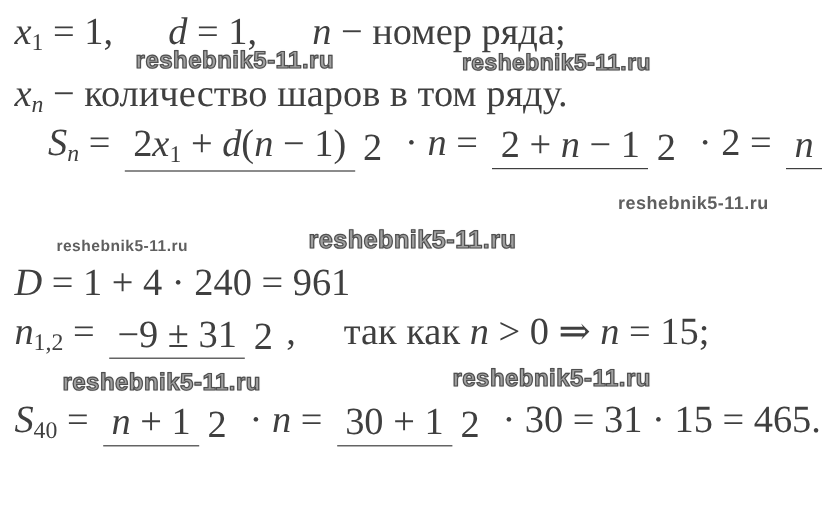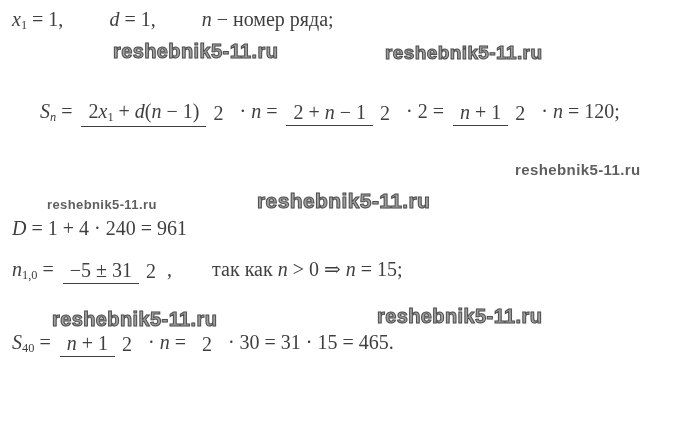--- a/index.html
+++ b/index.html
@@ -1,21 +1,21 @@
 <!DOCTYPE html>
 <html><head>
 <meta charset="utf-8">
 <style>
   * { margin:0; padding:0; box-sizing:border-box; }
   html,body { background:#ffffff; }
   .page {
     position:relative; width:685px; height:429px; background:#ffffff; overflow:hidden;
     font-family:"Liberation Serif","DejaVu Serif",serif; color:#3f3f3f;
   }
-  .line { position:absolute; white-space:pre; font-size:20px; line-height:1.2; }
+  .line { position:absolute; white-space:pre; font-size:32px; line-height:1.2; }
   .v { font-style:italic; }
   .sb { font-size:0.62em; vertical-align:-0.25em; }
   .sp { font-size:0.62em; vertical-align:0.5em; }
   .frac {
     display:inline-flex; flex-direction:row; align-items:center;
     vertical-align:middle; line-height:1.15; margin:0 4px; text-align:center;
   }
   .frac .num { display:block; padding:0 7px 1px 7px; border-bottom:1.5px solid #3f3f3f; white-space:pre; }
   .frac .den { display:block; padding:1px 7px 0 7px; white-space:pre; }
   .gap1 { display:inline-block; width:46px; }
@@ -49,23 +49,24 @@
   <span class="wm wm-stroke wm1">reshebnik5-11.ru</span>
   <span class="wm wm-stroke wm2">reshebnik5-11.ru</span>
   <span class="wm wm-solid  wm3">reshebnik5-11.ru</span>
   <span class="wm wm-stroke wm4">reshebnik5-11.ru</span>
   <span class="wm wm-solid  wm5">reshebnik5-11.ru</span>
   <span class="wm wm-stroke wm6">reshebnik5-11.ru</span>
   <span class="wm wm-stroke wm7">reshebnik5-11.ru</span>
 
   <div class="line l1"><span class="v">x</span><span class="sb">1</span><span> = 1,</span><span class="gap1"></span><span class="v">d</span><span> = 1,</span><span class="gap1"></span><span class="v">n</span><span> − номер ряда;</span></div>
 
+  <div class="line l2"><span class="v">x</span><span class="sb v">n</span><span> − количество шаров в том ряду.</span></div>
 
   <div class="line l3"><span class="v">S</span><span class="sb v">n</span><span> = </span><span class="frac"><span class="num"><span>2</span><span class="v">x</span><span class="sb">1</span><span> + </span><span class="v">d</span><span>(</span><span class="v">n</span><span> − 1)</span></span><span class="den">2</span></span><span> · </span><span class="v">n</span><span> = </span><span class="frac"><span class="num"><span>2 + </span><span class="v">n</span><span> − 1</span></span><span class="den">2</span></span><span> · 2 = </span><span class="frac"><span class="num"><span class="v">n</span><span> + 1</span></span><span class="den">2</span></span><span> · </span><span class="v">n</span><span> = 120;</span></div>
 
 
   <div class="line l5"><span class="v">D</span><span> = 1 + 4 · 240 = 961</span></div>
 
-  <div class="line l6"><span class="v">n</span><span class="sb">1,0</span><span> = </span><span class="frac"><span class="num">−5 ± 31</span><span class="den">2</span></span><span>,</span><span class="gap2"></span><span>так как </span><span class="v">n</span><span> &gt; 0 ⇒ </span><span class="v">n</span><span> = 15;</span></div>
+  <div class="line l6"><span class="v">n</span><span class="sb">1,2</span><span> = </span><span class="frac"><span class="num">−9 ± 31</span><span class="den">2</span></span><span>,</span><span class="gap2"></span><span>так как </span><span class="v">n</span><span> &gt; 0 ⇒ </span><span class="v">n</span><span> = 15;</span></div>
 
-  <div class="line l7"><span class="v">S</span><span class="sb">40</span><span> = </span><span class="frac"><span class="num"><span class="v">n</span><span> + 1</span></span><span class="den">2</span></span><span> · </span><span class="v">n</span><span> = </span><span class="frac"><span class="den">2</span></span><span> · 30 = 31 · 15 = 465.</span></div>
+  <div class="line l7"><span class="v">S</span><span class="sb">40</span><span> = </span><span class="frac"><span class="num"><span class="v">n</span><span> + 1</span></span><span class="den">2</span></span><span> · </span><span class="v">n</span><span> = </span><span class="frac"><span class="num">30 + 1</span><span class="den">2</span></span><span> · 30 = 31 · 15 = 465.</span></div>
 
 </div>
 
 </body></html>

